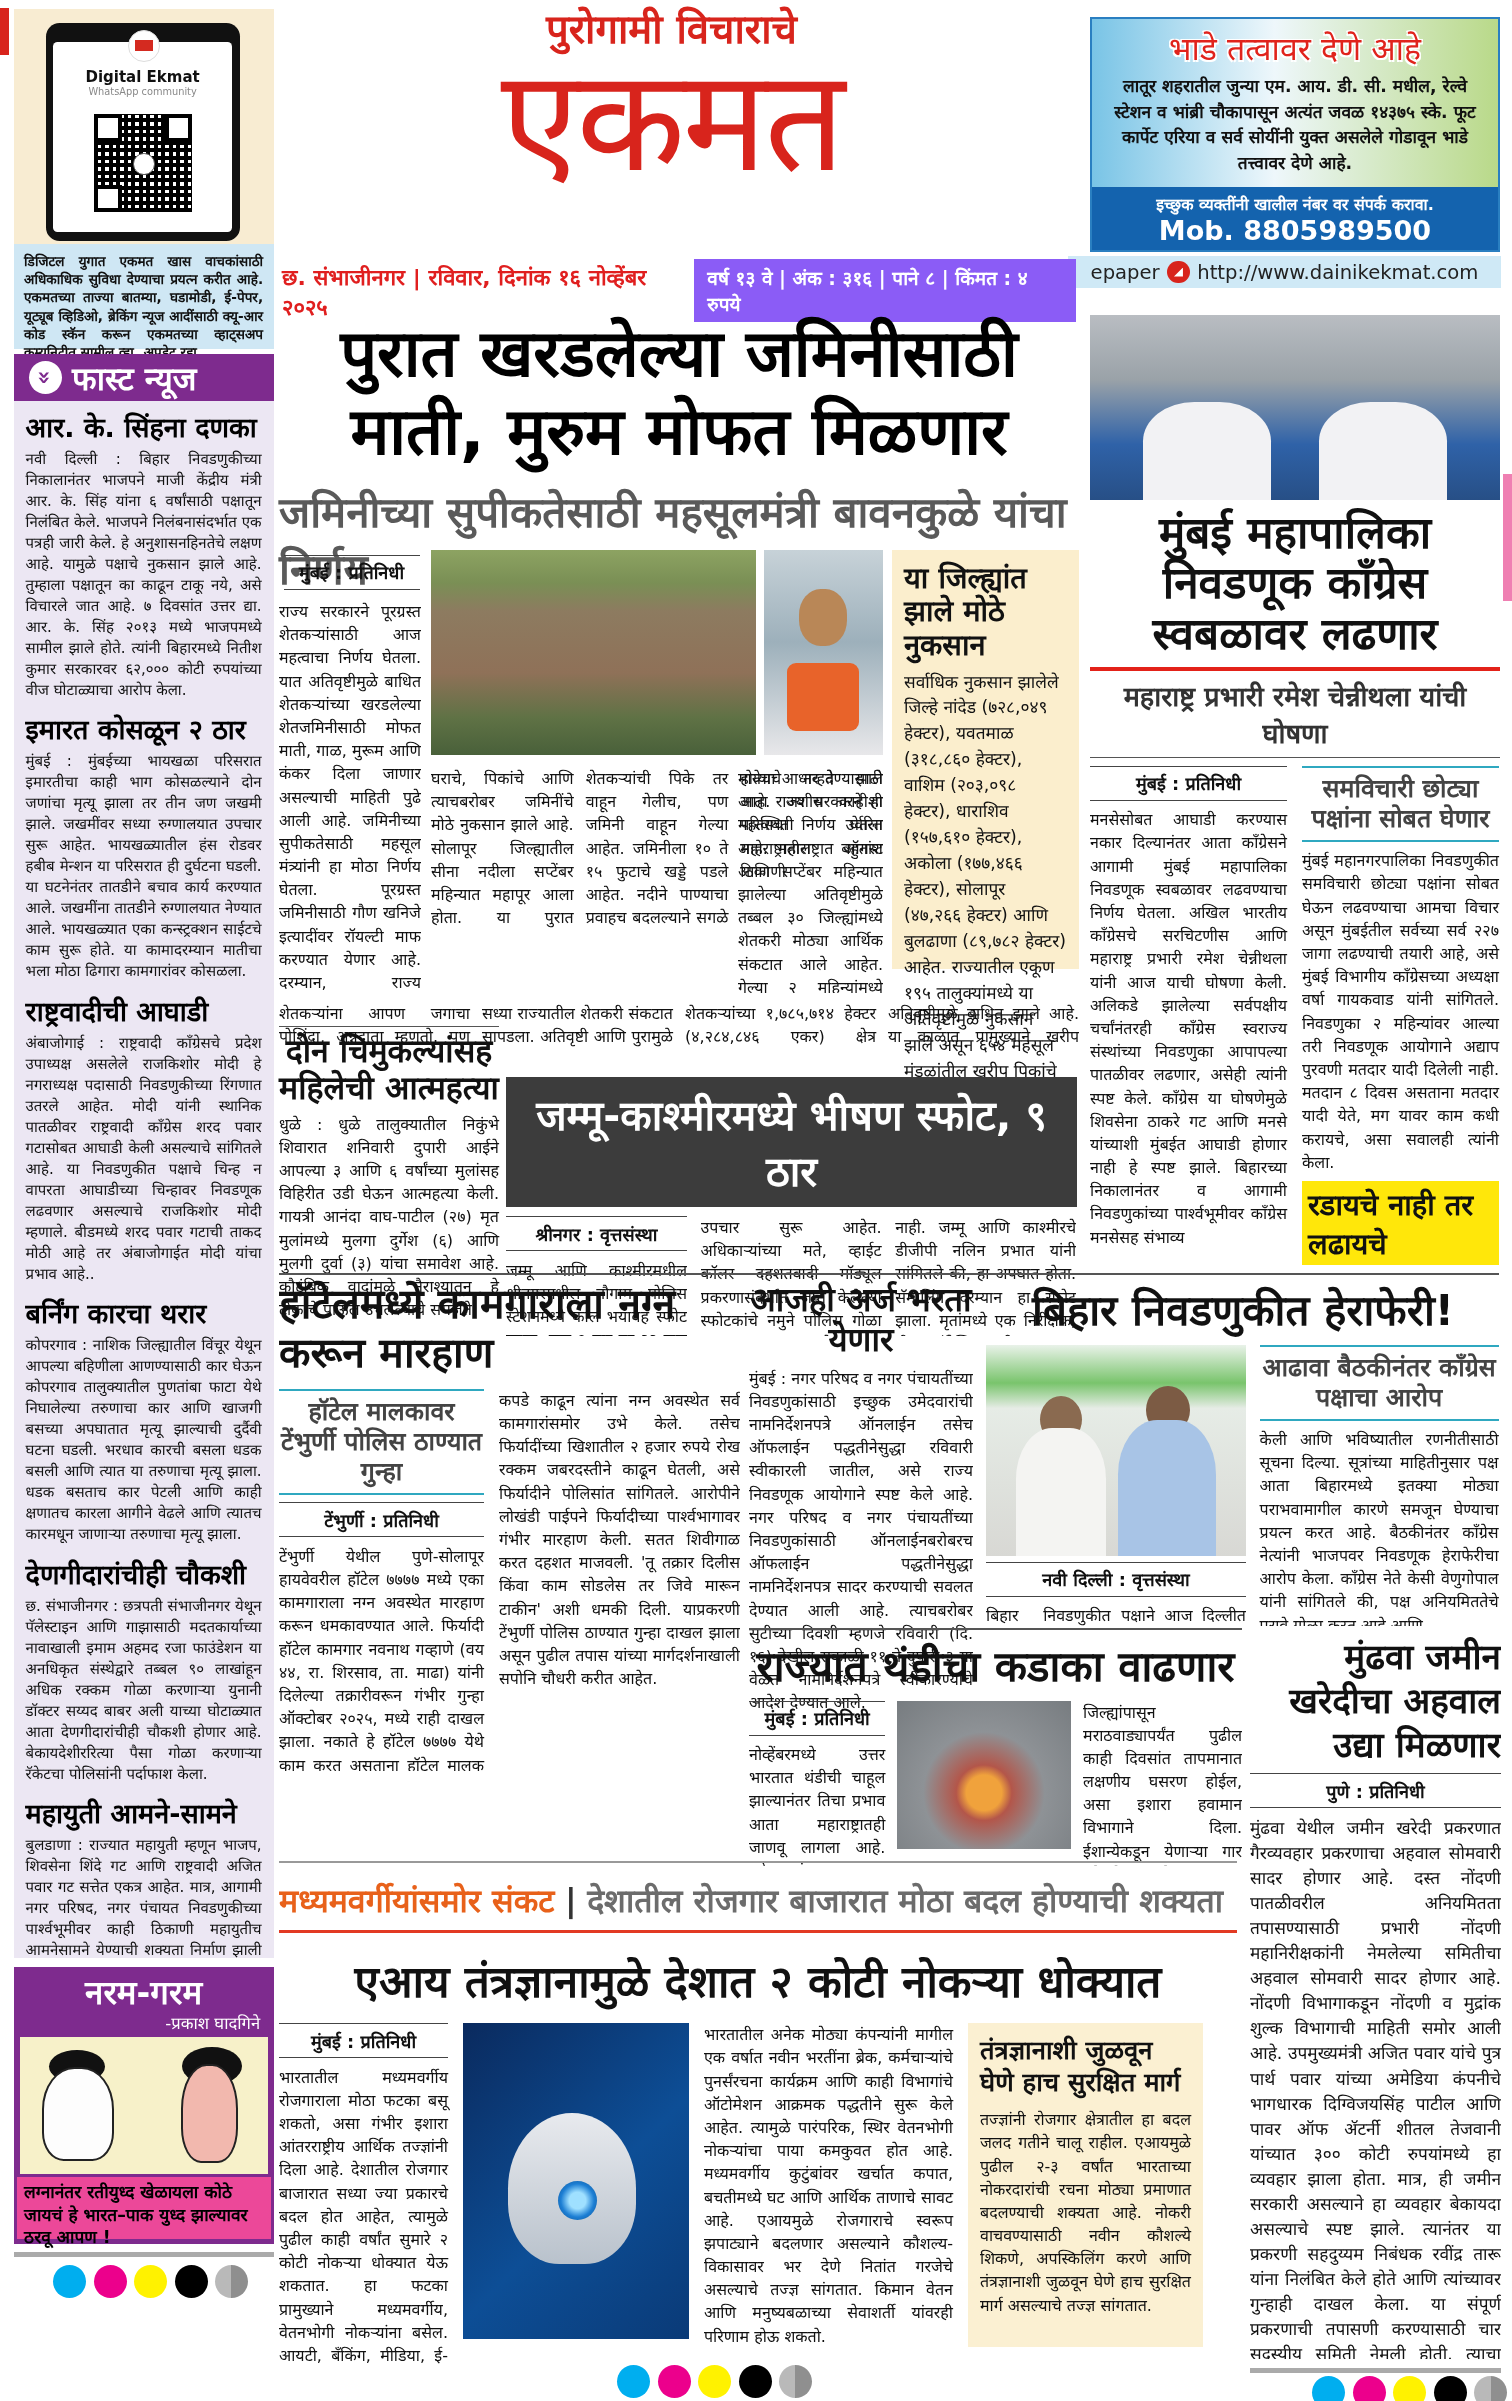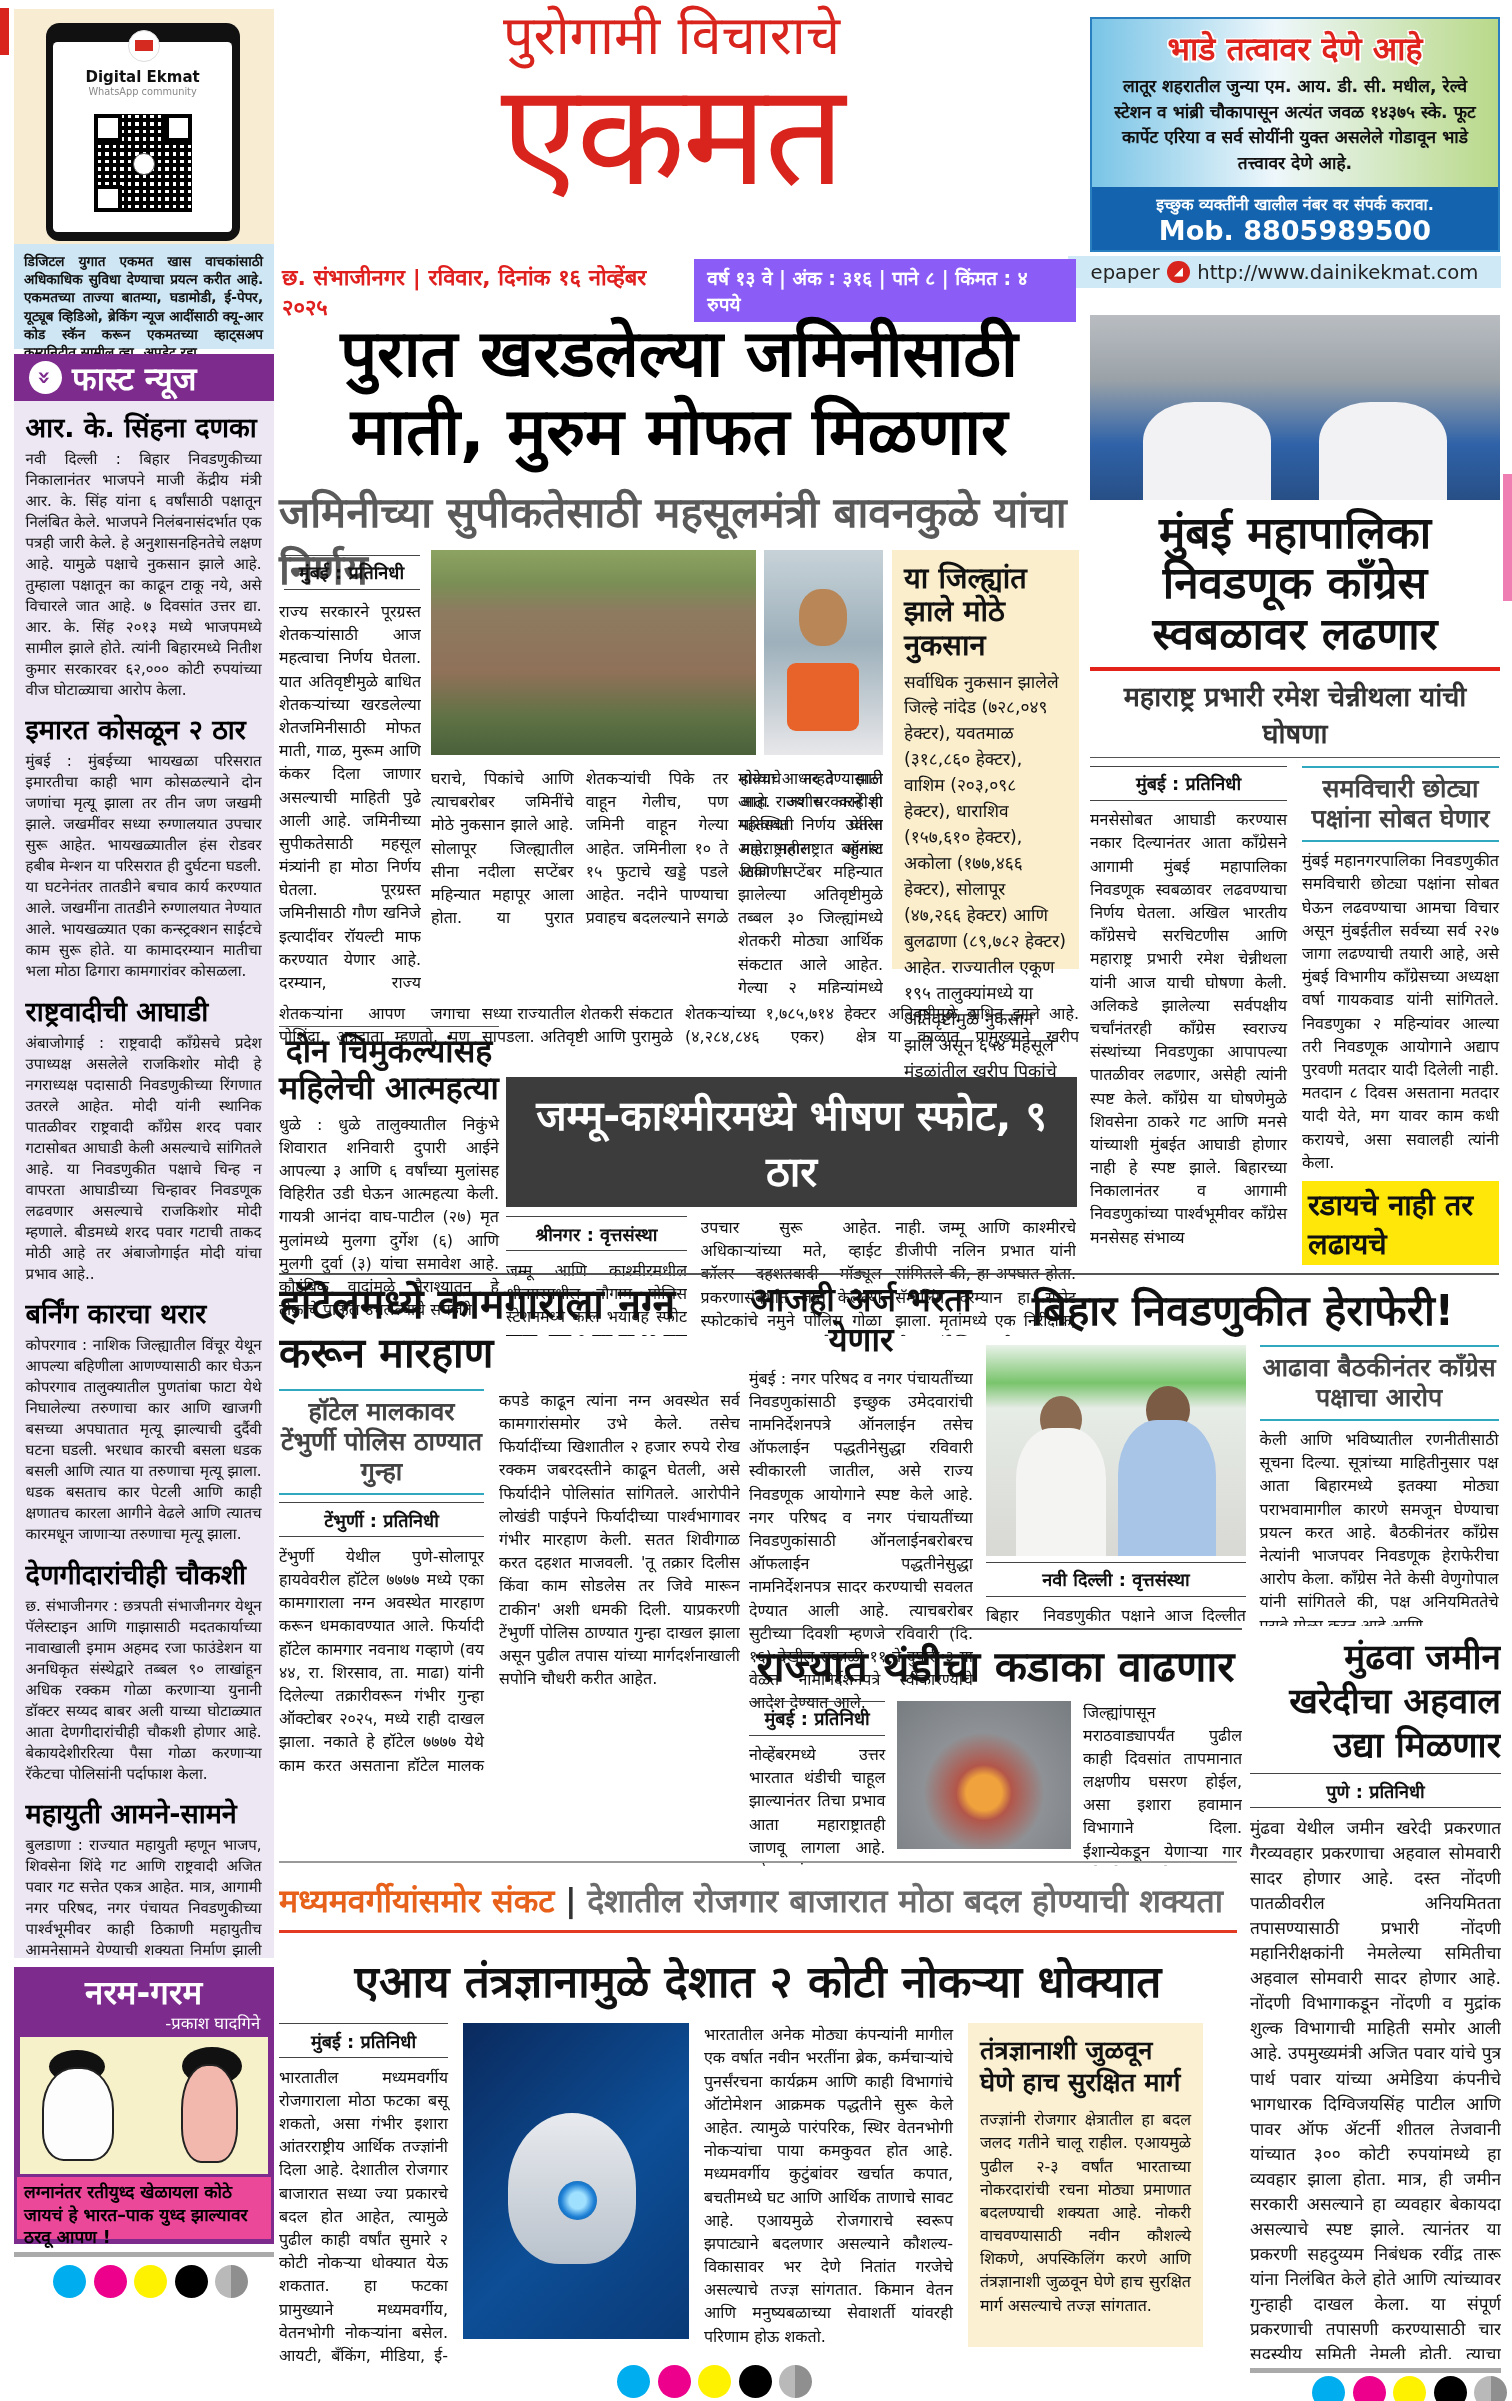--- a/index.html
+++ b/index.html
@@ -16,26 +16,26 @@
   .qrtitle{margin-top:25.6px;text-align:center;font-weight:bold;font-size:15px;color:#111}
   .qrsub{text-align:center;font-size:9.8px;color:#888}
   .qr{position:absolute;left:41px;top:72px;width:98px;height:98px;
       background:repeating-linear-gradient(0deg,#000 0 3.8px,transparent 3.8px 7.5px),
                  repeating-linear-gradient(90deg,#000 0 3.8px,#fff 3.8px 7.5px)}
   .qrc{position:absolute;width:19.6px;height:19.6px;border:4.5px solid #000;background:#fff}
   .wa{position:absolute;left:39px;top:39px;width:19.6px;height:19.6px;border-radius:50%;background:#fff;border:1.5px solid #555}
   .qrtext{position:absolute;left:0;top:235px;width:260px;height:105px;background:#cfe7f4;
           padding:7.5px 10.5px;box-sizing:border-box;font-weight:bold;font-size:13.6px;line-height:1.35;text-align:justify}
   .masthead{left:282px;top:7.5px;width:779px;height:262px;text-align:center}
-  .tagline{font-size:54px;font-weight:normal;color:#d8241c;line-height:1.05}
+  .tagline{font-size:40px;font-weight:bold;color:#d8241c;line-height:1.05}
   .mtitle{font-size:142px;font-weight:normal;color:#d8241c;line-height:1.0;letter-spacing:-3px}
   .founder{font-size:19.6px;font-weight:bold;color:#222;text-align:right;margin-top:3px;padding-right:45px}
   .adbox{left:1090px;top:16.6px;width:410px;height:235px;border:2.3px solid #2a7fc1;box-sizing:border-box;
          background:linear-gradient(90deg,#79c4e6 0%,#eef7fb 45%,#b9d989 100%)}
-  .adtitle{text-align:center;font-size:32px;font-weight:bold;color:#e0231c;margin-top:7.5px;
+  .adtitle{text-align:center;font-size:32px;font-weight:normal;color:#e0231c;margin-top:7.5px;
            text-shadow:1.5px 1.5px 0 #fff,-1.5px -1.5px 0 #fff,1.5px -1.5px 0 #fff,-1.5px 1.5px 0 #fff}
   .adbody{font-weight:bold;font-size:17.3px;line-height:1.5;text-align:center;padding:4.5px 16.6px;color:#111}
   .adband{position:absolute;left:0;bottom:0;width:100%;height:63px;background:#1463ae;color:#fff;text-align:center}
   .adnote{font-weight:bold;font-size:16px;padding-top:6px}
   .adphone{font-weight:bold;font-size:27px}
   .epaper{left:1068px;top:256px;width:433px;height:32px;background:#cfe9f6;display:flex;align-items:center;
           justify-content:center;gap:7.5px;font-size:19.6px;color:#222}
   .earrow{width:22.6px;height:22.6px;border-radius:50%;background:#d8241c;position:relative}
   .earrow:after{content:"";position:absolute;left:6.8px;top:6.8px;width:9px;height:9px;background:#fff;
                 clip-path:polygon(0 100%,100% 0,100% 100%)}

